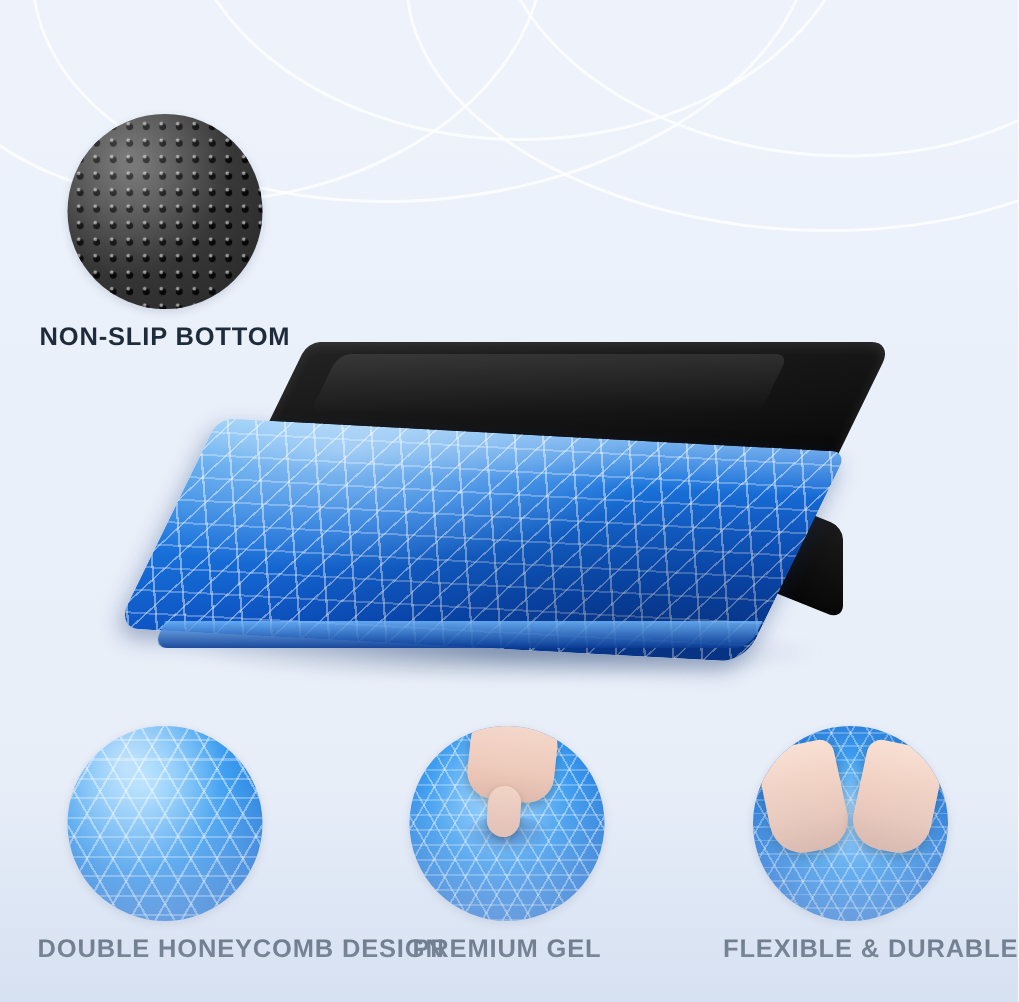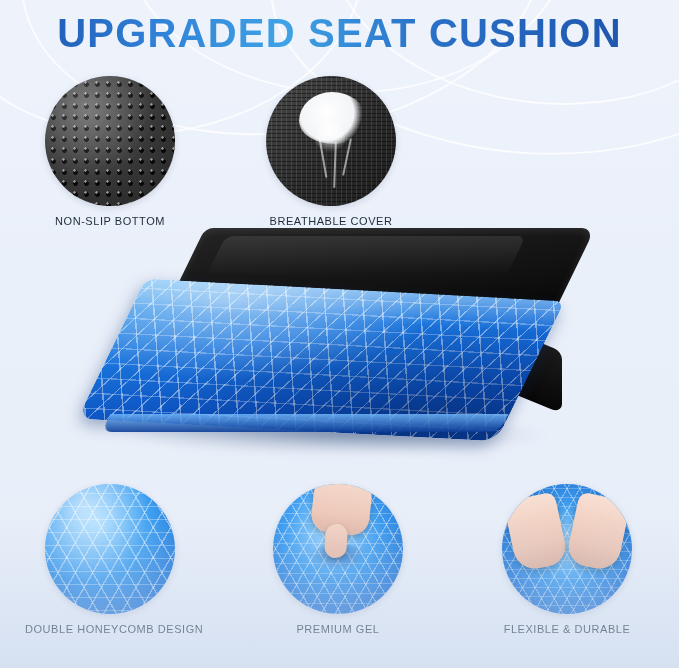--- a/index.html
+++ b/index.html
@@ -67,24 +67,24 @@
     width: 130px;
     height: 130px;
     border-radius: 50%;
     margin: 0 auto;
     overflow: hidden;
     position: relative;
     box-shadow: 0 2px 6px rgba(60,80,110,0.18);
   }
   .caption {
     margin-top: 9px;
-    font-size: 11px;
+    font-size: 17px;
     letter-spacing: 0.55px;
     color: #1d2b3a;
-    font-weight: 400;
+    font-weight: 700;
     white-space: nowrap;
   }
 
   
   .c-nonslip {
     background: radial-gradient(circle at 35% 28%, #5a5a5a 0%, #3a3a3a 45%, #242424 100%);
   }
   .c-nonslip .dots {
     position: absolute; inset: 0;
     background-image:
@@ -340,40 +340,29 @@
 <body>
 
 <div id="poster">
 
   <div class="swirl s1"></div>
   <div class="swirl s2"></div>
   <div class="swirl s3"></div>
   <div class="swirl s4"></div>
   <div class="swirl s5"></div>
 
-  <div class="title">UPGRADED SEAT CUSHION</div>
 
   <div class="feature" style="left:25px; top:76px;">
     <div class="circle c-nonslip">
       <div class="dots"></div>
       <div class="sheen"></div>
     </div>
     <div class="caption">NON-SLIP BOTTOM</div>
   </div>
 
-  <div class="feature" style="left:246px; top:76px;">
-    <div class="circle c-breathe">
-      <div class="weave"></div>
-      <div class="puff"></div>
-      <div class="air a1"></div>
-      <div class="air a2"></div>
-      <div class="air a3"></div>
-    </div>
-    <div class="caption">BREATHABLE COVER</div>
-  </div>
 
 
   <div class="product">
     <div class="cushion-shadow"></div>
     <div class="cushion-top"></div>
     <div class="cushion-top-highlight"></div>
     <div class="cushion-side"></div>
     <div class="gel-body">
       <div class="hex"></div>
       <div class="shine"></div>

